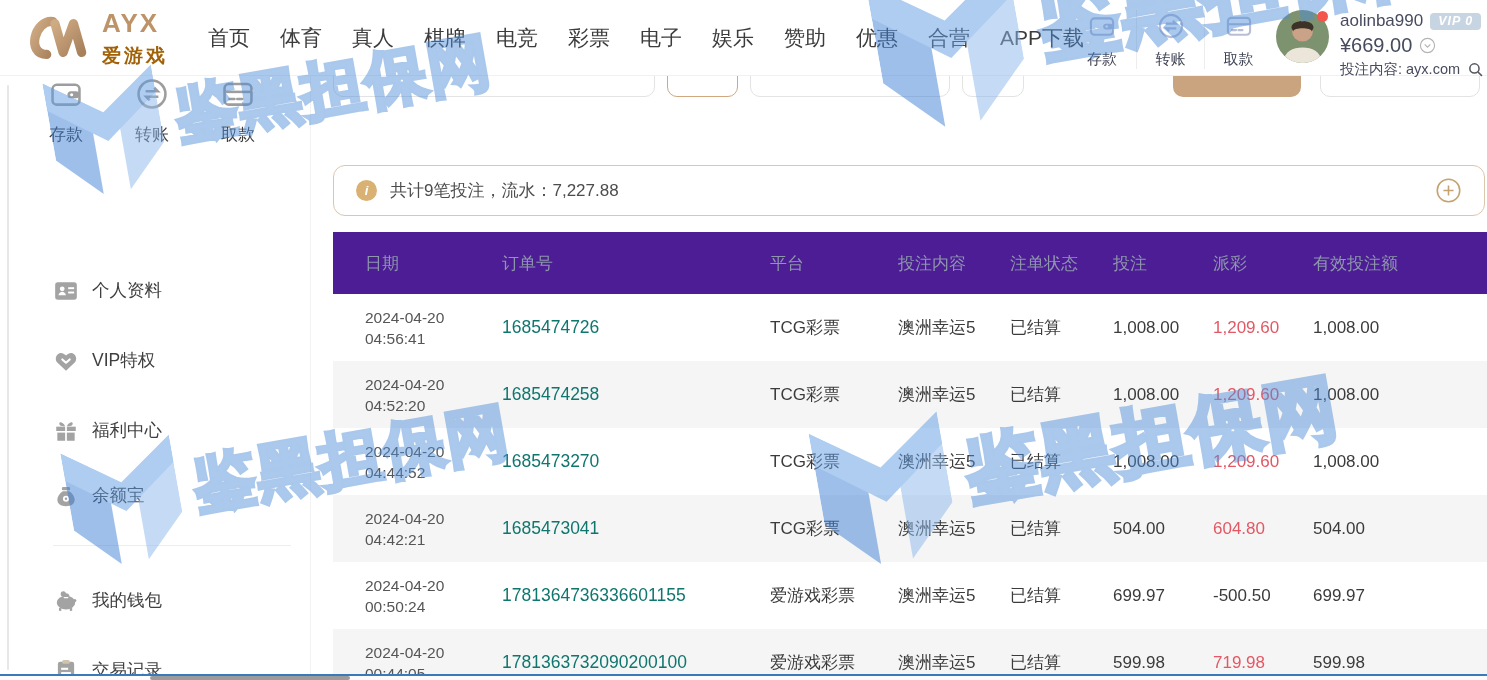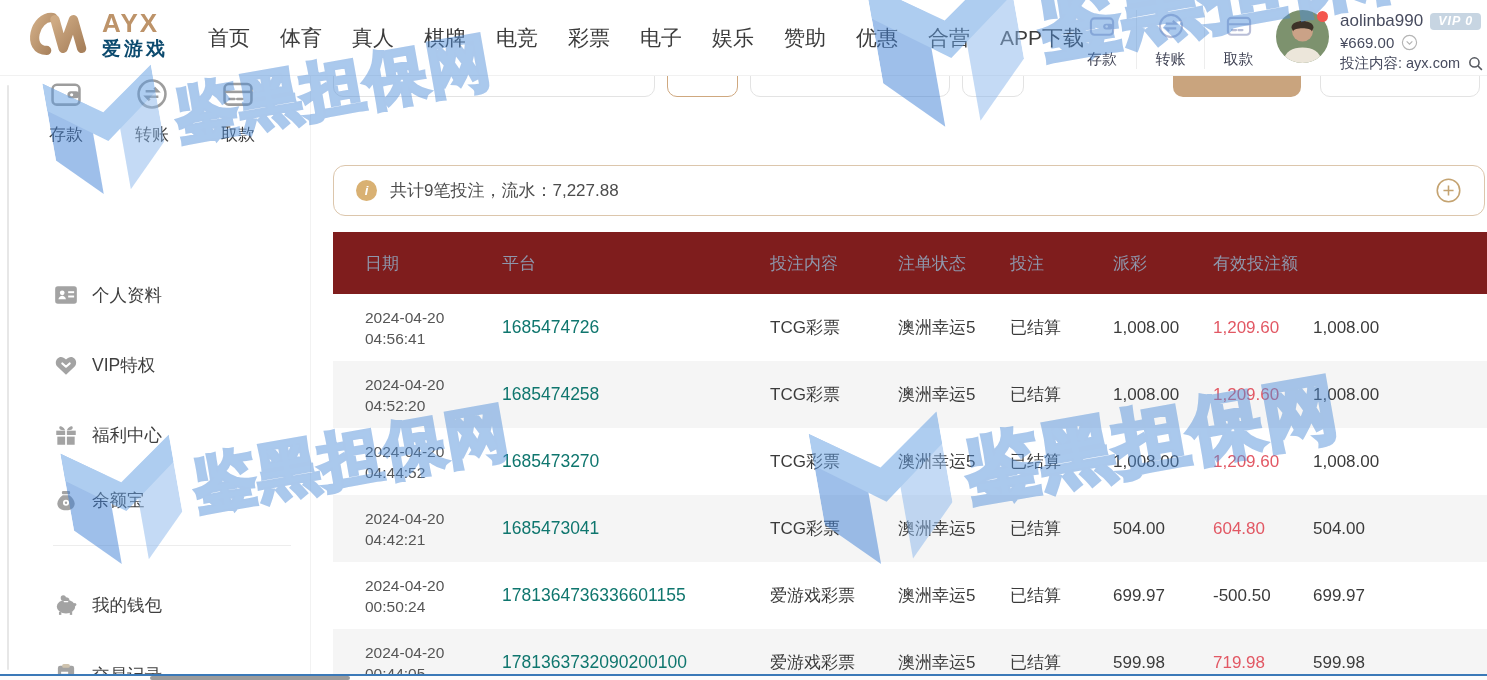--- a/index.html
+++ b/index.html
@@ -6,73 +6,73 @@
   html,body { width:1487px; height:680px; overflow:hidden; }
   body { font-family:"Liberation Sans","DejaVu Sans",sans-serif; background:#fff; color:#3a3a3a; }
   .viewport { position:relative; width:1487px; height:680px; overflow:hidden; background:#fff; }
 
   
   .top-header { position:absolute; left:0; top:0; width:1487px; height:75px; background:#fff; z-index:20; box-shadow:0 1px 0 #f1f1f1; }
   .logo { position:absolute; left:22px; top:10px; display:flex; align-items:center; gap:8px; cursor:pointer; }
   .logo-mark { width:72px; height:48px; }
   .logo-text { display:flex; flex-direction:column; line-height:1; }
   .logo-en { font-size:26px; font-weight:800; letter-spacing:2px; color:#bd9369; }
-  .logo-cn { font-size:19px; font-weight:700; color:#0c4a6e; margin-top:3px; letter-spacing:3px; }
+  .logo-cn { font-size:19px; font-weight:700; color:#a16207; margin-top:10px; letter-spacing:3px; }
   .main-nav { position:absolute; left:208px; top:0; height:75px; display:flex; align-items:center; gap:30px; }
   .nav-item { font-size:21px; color:#3c3c3c; cursor:pointer; white-space:nowrap; }
   .header-actions { position:absolute; left:1068px; top:10px; display:flex; }
   .ha-item { width:68px; text-align:center; cursor:pointer; padding-top:2px; }
   .ha-item + .ha-item { border-left:1px solid #ededed; }
   .ha-icon { display:inline-block; width:28px; height:28px; color:#b9bed7; }
   .ha-icon svg { width:100%; height:100%; }
   .ha-label { display:block; font-size:15px; color:#3f4254; margin-top:6px; }
   .user { position:absolute; left:1276px; top:10px; display:flex; gap:11px; }
   .avatar-wrap { position:relative; width:53px; height:53px; }
   .avatar { width:53px; height:53px; border-radius:50%; overflow:hidden; display:block; cursor:pointer; }
   .avatar svg { width:100%; height:100%; display:block; }
   .red-dot { position:absolute; right:1px; top:1px; width:11px; height:11px; border-radius:50%; background:#f4564e; }
   .user-info { display:flex; flex-direction:column; gap:3px; padding-top:1px; }
   .u-row { display:flex; align-items:center; gap:7px; }
   .u-name { font-size:17px; color:#474b5e; }
   .vip-badge { background:#c7d5e2; color:#fff; font-size:12.5px; font-weight:700; font-style:italic; border-radius:4px; padding:1px 8px 2px; letter-spacing:1px; }
-  .u-balance { font-size:15px; color:#474b5e; }
+  .u-balance { font-size:20px; color:#474b5e; }
   .mini-icon { width:17px; height:17px; color:#b4b4b4; display:inline-block; }
   .mini-icon svg { width:100%; height:100%; }
   .u-site { font-size:14.5px; color:#474b5e; }
   .search-ico { width:17px; height:17px; color:#55585f; display:inline-block; cursor:pointer; }
   .search-ico svg { width:100%; height:100%; }
 
   
   .sidebar { position:absolute; left:0; top:75px; width:311px; bottom:0; background:#fff; z-index:5; border-right:1px solid #f2f2f2; }
   .side-scroll-line { position:absolute; left:7px; top:10px; bottom:10px; width:2px; background:#e7e7e7; border-radius:2px; }
   .sb-qa { position:absolute; left:38px; top:2px; display:flex; gap:30px; }
   .sb-qa-item { width:56px; text-align:center; cursor:pointer; }
   .sb-qa-icon { display:inline-block; width:34px; height:34px; color:#9d9d9d; }
   .sb-qa-icon svg { width:100%; height:100%; }
   .sb-qa-label { display:block; font-size:17px; color:#3d3d3d; margin-top:8px; }
-  .sb-menu-item { position:absolute; left:53px; display:flex; align-items:center; gap:13px; cursor:pointer; height:34px; }
+  .sb-menu-item { position:absolute; left:53px; display:flex; gap:13px; cursor:pointer; height:34px; }
   .sb-ico { width:26px; height:26px; color:#a3a3a3; flex:0 0 26px; }
   .sb-ico svg { width:100%; height:100%; }
   .sb-label { font-size:17.5px; color:#3f3f3f; }
   .sb-divider { position:absolute; left:53px; top:470px; width:238px; height:1px; background:#ededed; }
 
   
   .remnant { position:absolute; height:40px; top:57px; border:1px solid #e3e3e3; border-radius:10px; background:#fff; z-index:1; cursor:pointer; }
   .remnant.tan-border { border-color:#cfa87f; }
   .remnant.tan-fill { background:#c9a47e; border:none; }
 
   .info-bar { position:absolute; left:333px; top:165px; width:1152px; height:51px; border:1px solid #dcc6ac; border-radius:12px; background:#fff; display:flex; align-items:center; padding:0 22px; z-index:2; }
   .info-ico { width:21px; height:21px; border-radius:50%; background:#d9b173; color:#fff; font-size:13px; font-weight:700; display:flex; align-items:center; justify-content:center; font-style:italic; }
   .info-text { margin-left:13px; font-size:17px; color:#4c4c4c;text-align:right; }
   .plus-ico { margin-left:auto; width:27px; height:27px; color:#c4a371; cursor:pointer; }
   .plus-ico svg { width:100%; height:100%; }
 
   .bet-table { position:absolute; left:333px; top:232px; width:1154px; z-index:2; }
   .t-header, .t-row { display:grid; grid-template-columns:137px 268px 128px 112px 103px 100px 100px auto; padding-left:32px; align-items:center; }
-  .t-header { height:62px; background:#7f1d1d; color:#8e96ab; font-size:17px; }
+  .t-header { height:62px; background:#4c1d95; color:#8e96ab; font-size:17px; }
   .t-row { height:67px; font-size:17px; color:#3b3b3b; background:#fff; }
   .t-row:nth-child(even) { background:#f5f5f5; }
   .cell-date { font-size:15.5px; color:#565656; line-height:21px; }
   .cell-order { font-size:17.5px; color:#0f766e; }
   .red { color:#e25864; }
 
   
   .wm { position:absolute; display:flex; align-items:center; gap:16px; z-index:30; pointer-events:none; opacity:.5; transform-origin:0 50%; }
   .wm-shield { display:block; }
   .wm-shield svg { display:block; }
@@ -294,20 +294,21 @@
       <svg viewBox="0 0 24 24" fill="none" stroke="currentColor" stroke-width="1.4">
           <circle cx="12" cy="12" r="10"></circle>
           <path d="M12 7.5v9M7.5 12h9"></path>
         </svg>
     </span>
   </div>
 
   <div class="bet-table">
     <div class="t-header" id="t-head">
         <div class="cell">日期</div>
+        <div class="cell">订单号</div>
         <div class="cell">平台</div>
         <div class="cell">投注内容</div>
         <div class="cell">注单状态</div>
         <div class="cell">投注</div>
         <div class="cell">派彩</div>
         <div class="cell">有效投注额</div>
       </div>
     <div id="t-body">
         <div class="t-row">
        <div class="cell cell-date">

